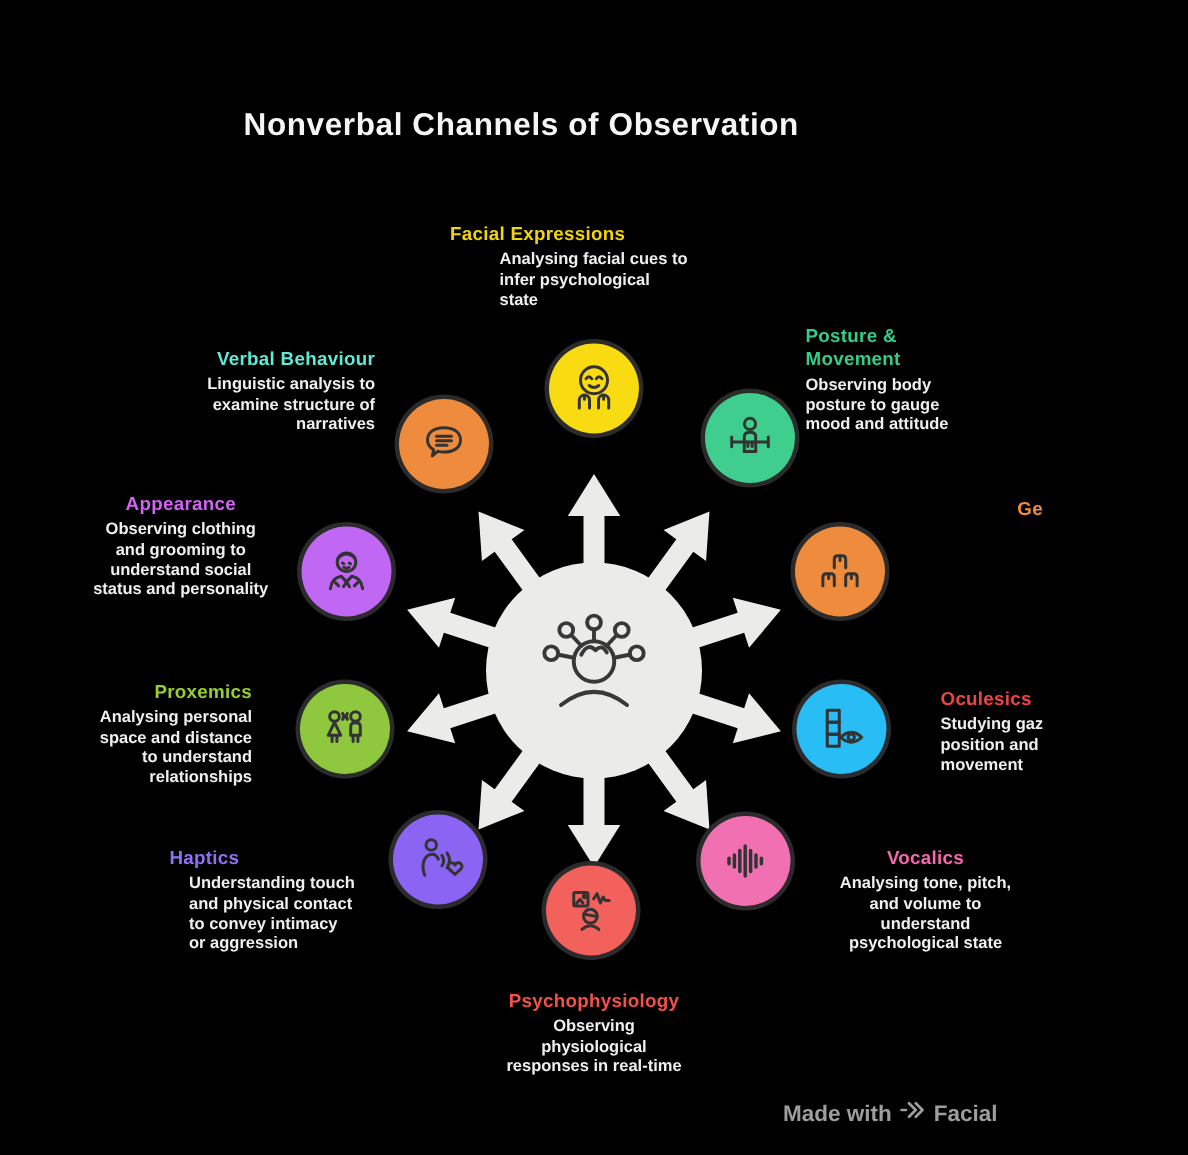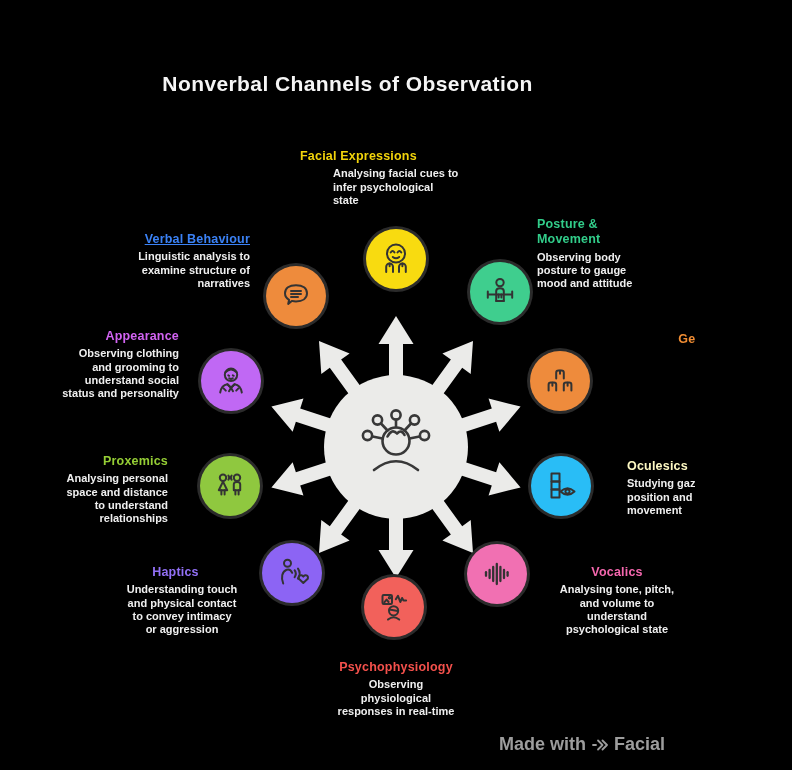--- a/index.html
+++ b/index.html
@@ -33,28 +33,28 @@
   .t .label{font-size:12.5px;font-weight:700;margin-bottom:3px;letter-spacing:.2px;}
   .t0{left:300px;top:149px;width:192px;text-align:left}
   .t0 .desc{width:126px;margin:0 auto;}
   .t1{left:537px;top:217px;width:112px;text-align:left}
   .t1 .label{max-width:82px;}
   .t2{left:616px;top:332px;width:118px;text-align:right}
   .t3{left:627px;top:459px;width:96px;text-align:left}
   .t4{left:553px;top:565px;width:128px;text-align:center}
   .t5{left:296px;top:660px;width:200px;text-align:center}
   .t5 .desc{width:118px;margin:0 auto;}
-  .t6{left:113px;top:565px;width:125px;text-align:center}
+  .t6{left:113px;top:565px;width:125px;text-align:left}
   .t6 .desc{width:112px;margin-left:auto;}
   .t7{left:56px;top:454px;width:112px;text-align:right}
-  .t8{left:62px;top:329px;width:117px;text-align:right}
+  .t8{left:62px;top:329px;width:117px;text-align:center}
   .t9{left:132px;top:232px;width:118px;text-align:right}
   
-  .footer{position:absolute;right:30px;top:734px;display:flex;align-items:center;gap:6px;
-          color:#9d9d9d;font-size:18px;font-weight:700;}
+  .footer{position:absolute;right:30px;top:734px;display:flex;align-items:flex-start;gap:6px;
+          color:#9d9d9d;font-size:15px;font-weight:700;}
   .footer svg{display:block;}
   .ic{stroke:#333333;fill:none;stroke-width:2;stroke-linecap:round;stroke-linejoin:round;}
 </style>
 </head>
 <body>
 
 <div class="stage">
 
   <h1 class="title">Nonverbal Channels of Observation</h1>
 
@@ -195,21 +195,21 @@
     <div class="desc">Analysing facial cues to infer psychological state</div>
   </div>
   <div class="t t1">
     <div class="label" style="color: rgb(50, 205, 138);">Posture &amp; Movement</div>
     <div class="desc">Observing body posture to gauge mood and attitude</div>
   </div>
   <div class="t t2">
     <div class="label" style="color: rgb(241, 141, 51);">Gestures</div>
   </div>
   <div class="t t3">
-    <div class="label" style="color: #fef9c3;">Oculesics</div>
+    <div class="label" style="color: #ef4444;">Oculesics</div>
     <div class="desc">Studying gaze position and movement</div>
   </div>
   <div class="t t4">
     <div class="label" style="color: rgb(245, 103, 174);">Vocalics</div>
     <div class="desc">Analysing tone, pitch, and volume to understand psychological state</div>
   </div>
   <div class="t t5">
     <div class="label" style="color: rgb(244, 81, 76);">Psychophysiology</div>
     <div class="desc">Observing physiological responses in real-time</div>
   </div>
@@ -219,21 +219,21 @@
   </div>
   <div class="t t7">
     <div class="label" style="color: rgb(149, 206, 53);">Proxemics</div>
     <div class="desc">Analysing personal space and distance to understand relationships</div>
   </div>
   <div class="t t8">
     <div class="label" style="color: rgb(210, 99, 242);">Appearance</div>
     <div class="desc">Observing clothing and grooming to understand social status and personality</div>
   </div>
   <div class="t t9">
-    <div class="label" style="color: #3b82f6; text-decoration: underline;">Verbal Behaviour</div>
+    <div class="label" style="color: #5eead4;">Verbal Behaviour</div>
     <div class="desc">Linguistic analysis to examine structure of narratives</div>
   </div>
 
   <div class="footer">
     <span>Made with</span>
     <svg width="16" height="12" viewBox="0 0 16 12" fill="none" stroke="#9d9d9d" stroke-width="1.8" stroke-linecap="round" stroke-linejoin="round">
       <path d="M1 6h3"></path>
         <path d="M6 1.5L10.5 6 6 10.5"></path>
         <path d="M10.5 1.5L15 6 10.5 10.5"></path>
     </svg>

